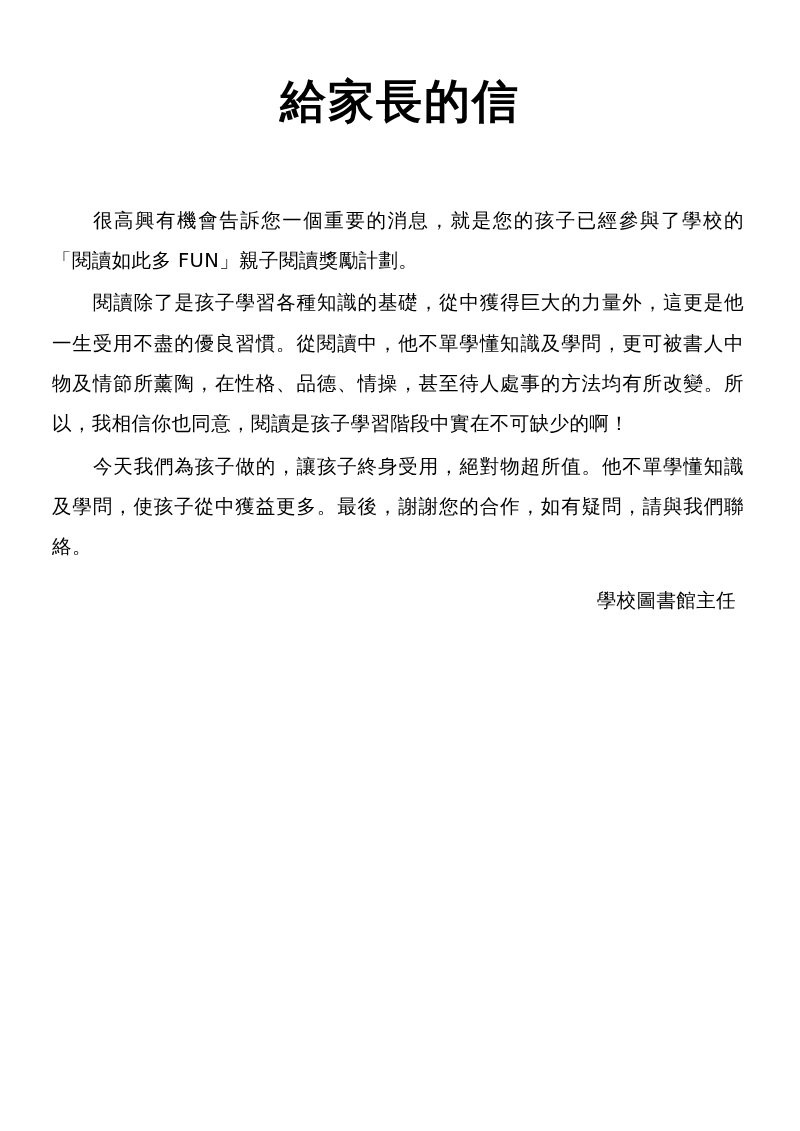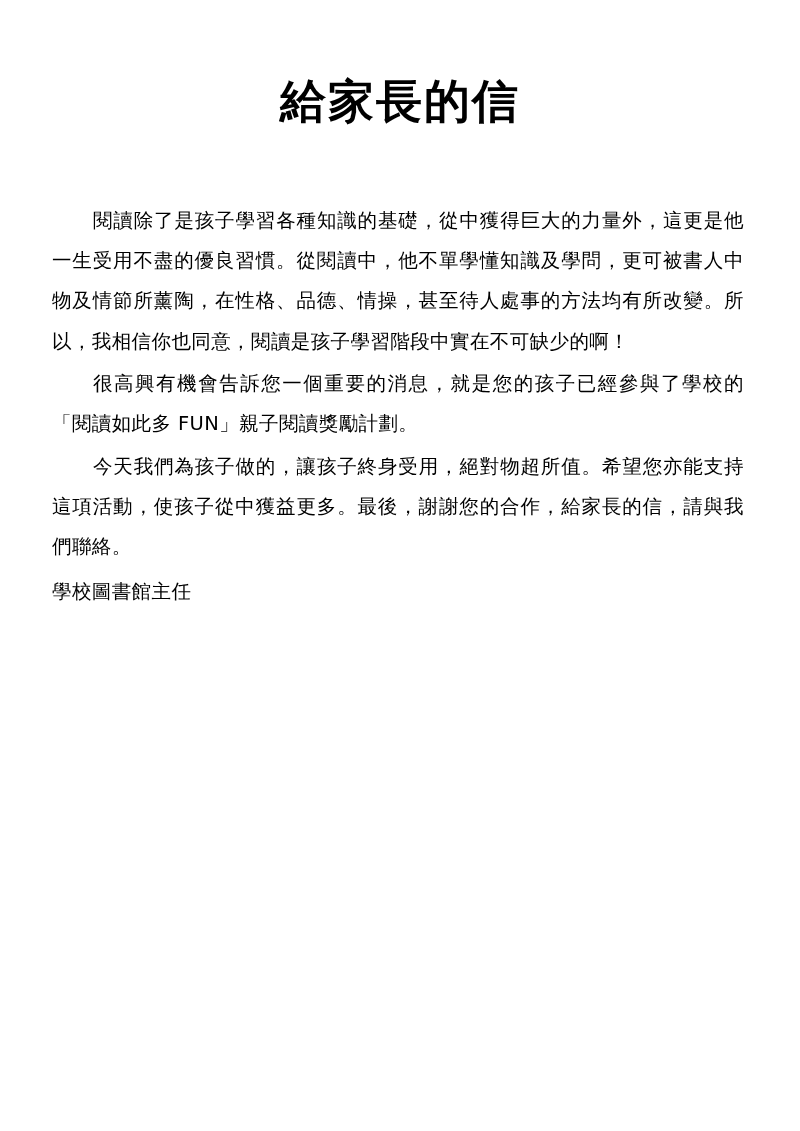--- a/index.html
+++ b/index.html
@@ -47,40 +47,40 @@
   .para.salutation {
     text-indent: 0;
     margin-bottom: 6px;
   }
   .para.indent {
     text-indent: 2.1em;
   }
   .signature {
     font-size: 19.5px;
     line-height: 2.07;
-    text-align: left;
-    margin-top: 4px;
+    text-align: right;
+    margin-top: 13px;
     padding-right: 8px;
     letter-spacing: 0.4px;
     font-weight: 500;
   }
 </style>
 </head>
 <body>
 
 <div class="page">
 
   <h1 class="doc-title">給家長的信</h1>
 
   <div class="body-block">
 
 
+    <p class="para indent">很高興有機會告訴您一個重要的消息，就是您的孩子已經參與了學校的「閱讀如此多 FUN」親子閱讀獎勵計劃。</p>
+
     <p class="para indent">閱讀除了是孩子學習各種知識的基礎，從中獲得巨大的力量外，這更是他一生受用不盡的優良習慣。從閱讀中，他不單學懂知識及學問，更可被書人中物及情節所薰陶，在性格、品德、情操，甚至待人處事的方法均有所改變。所以，我相信你也同意，閱讀是孩子學習階段中實在不可缺少的啊！</p>
 
-    <p class="para indent">很高興有機會告訴您一個重要的消息，就是您的孩子已經參與了學校的「閱讀如此多 FUN」親子閱讀獎勵計劃。</p>
 
-
-    <p class="para indent">今天我們為孩子做的，讓孩子終身受用，絕對物超所值。希望您亦能支持這項活動，使孩子從中獲益更多。最後，謝謝您的合作，給家長的信，請與我們聯絡。</p>
+    <p class="para indent">今天我們為孩子做的，讓孩子終身受用，絕對物超所值。他不單學懂知識及學問，使孩子從中獲益更多。最後，謝謝您的合作，如有疑問，請與我們聯絡。</p>
 
     <p class="signature">學校圖書館主任</p>
 
   </div>
 </div>
 
 </body></html>

